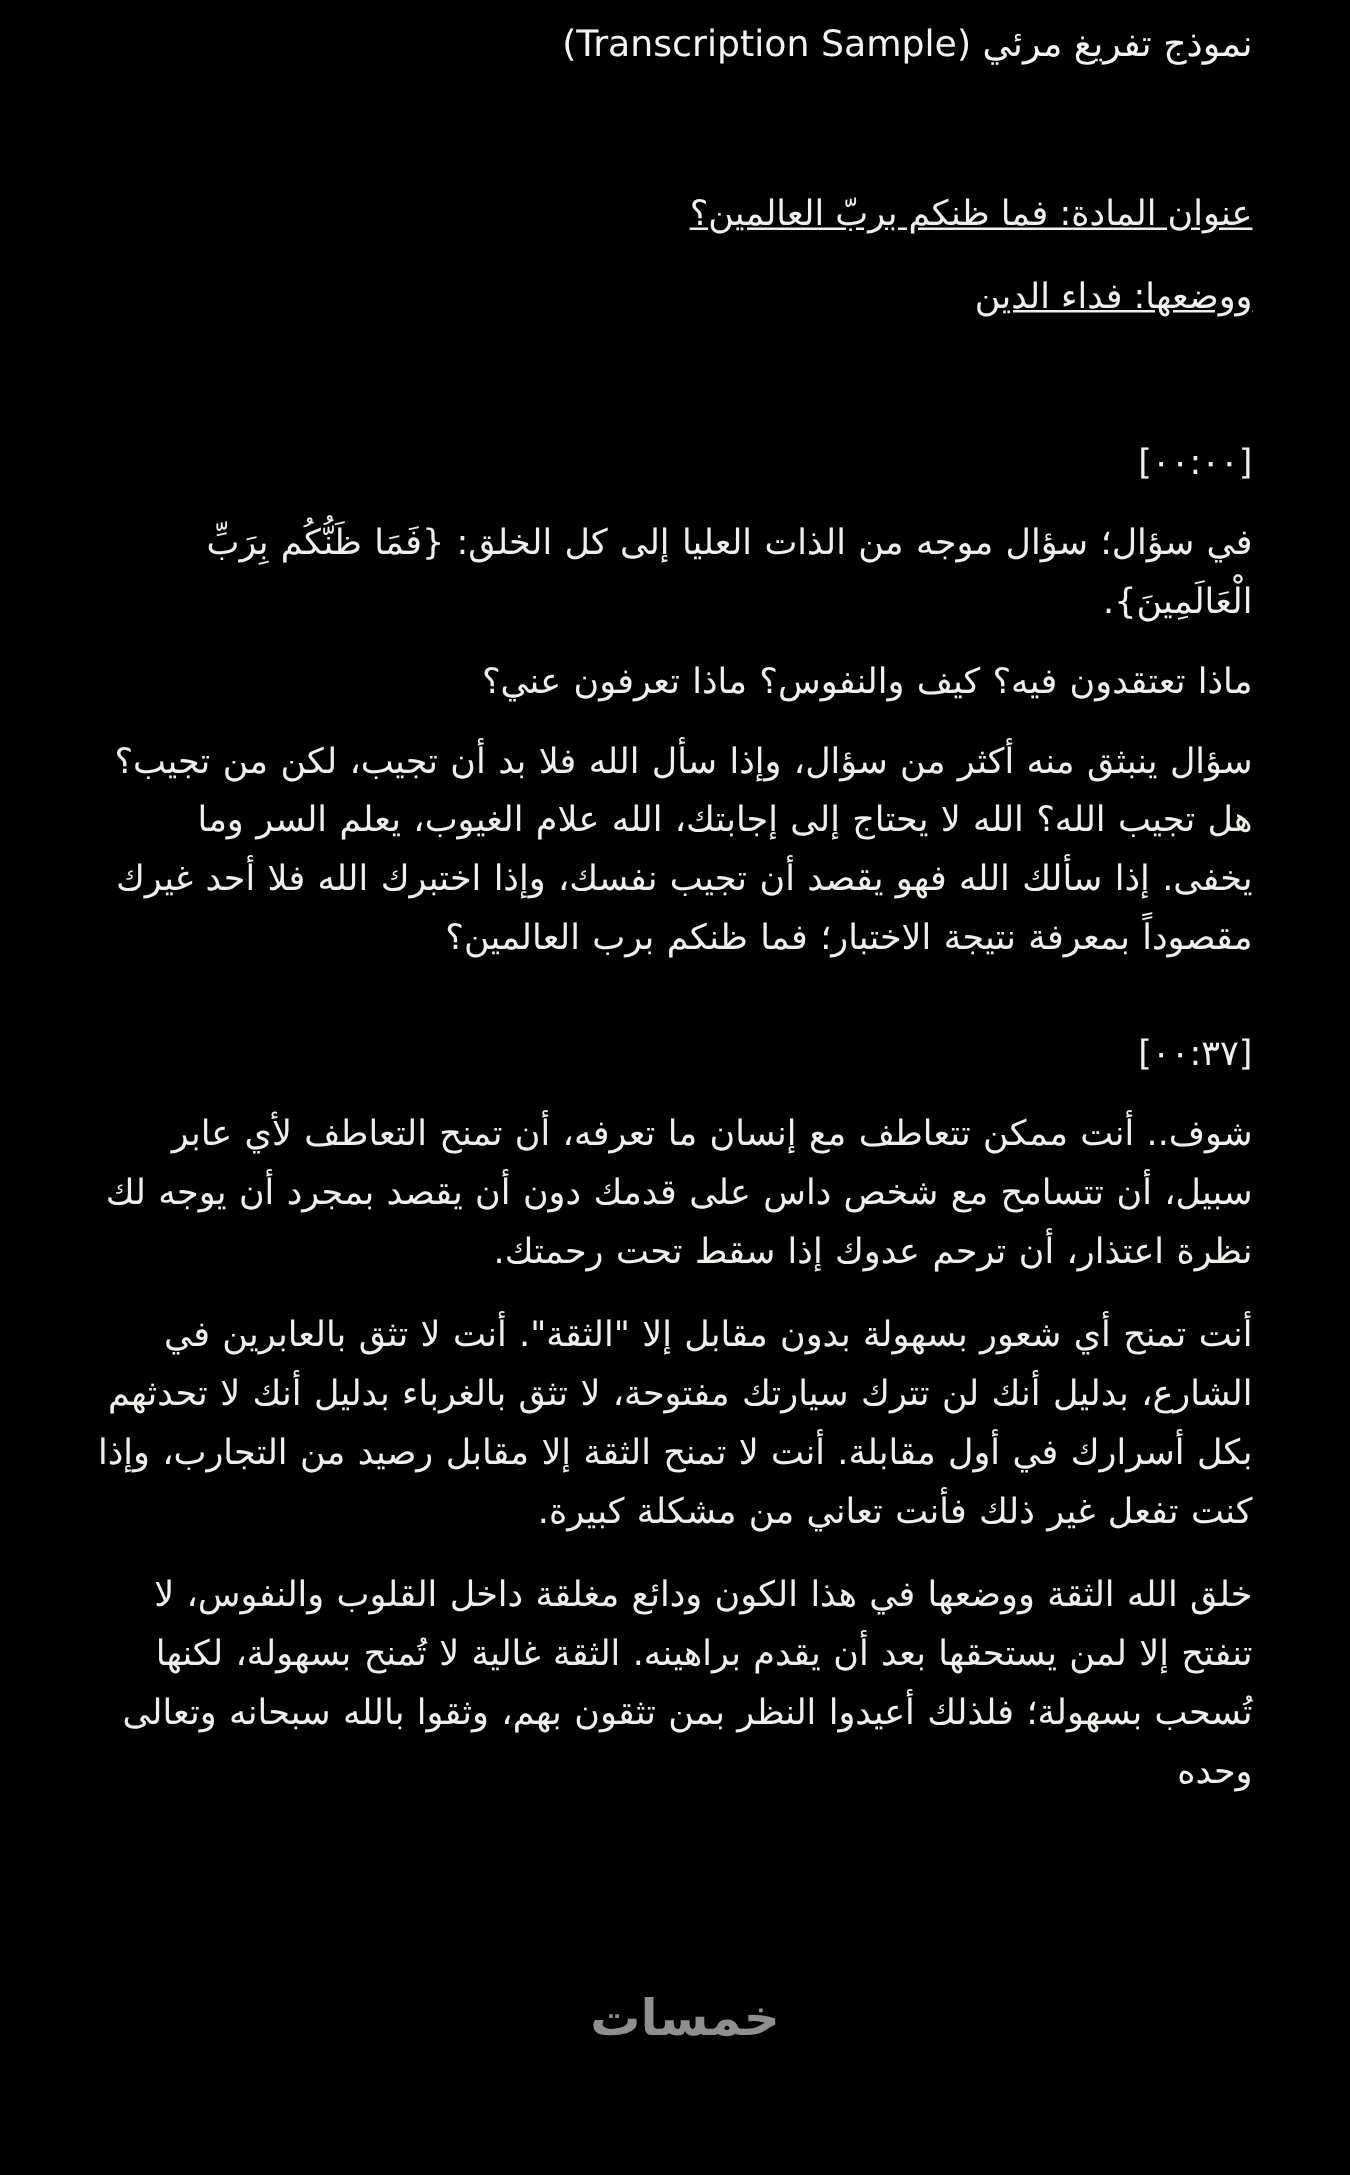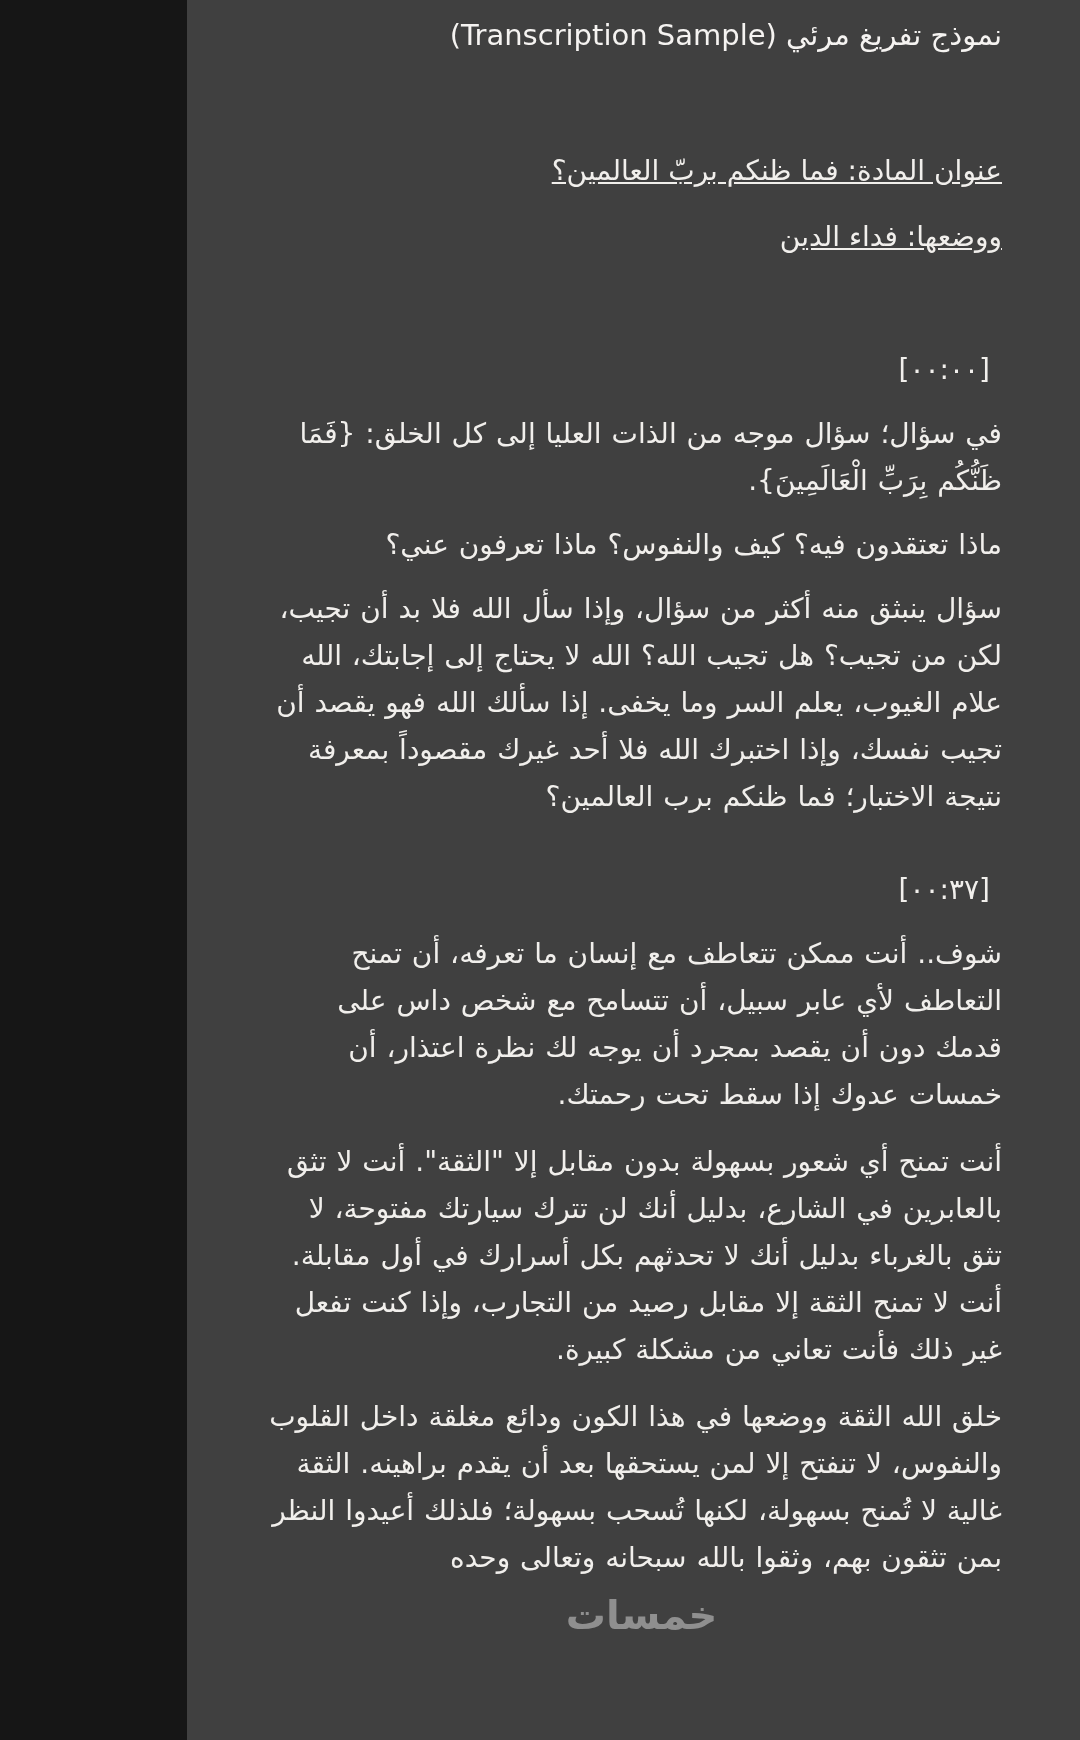--- a/index.html
+++ b/index.html
@@ -2,23 +2,23 @@
 <html lang="ar" dir="rtl"><head>
 <meta charset="utf-8">
 <style>
   html, body {
     margin: 0;
     padding: 0;
     background: #161616;
   }
   .page {
     position: relative;
-    width: 893px;
+    width: 1080px;
     height: 1740px;
-    background: #404040;
+    background: #000000;
     color: #f1efec;
     font-family: "DejaVu Sans", sans-serif;
     direction: rtl;
     overflow: hidden;
   }
   .content {
     padding: 0 78px;
     text-align: right;
   }
   .doc-title {
@@ -31,21 +31,21 @@
   }
   .meta {
     margin: 0;
     font-size: 28px;
     line-height: 47px;
     text-decoration: underline;
   }
   .meta-title   { margin-top: 90px; }
   .meta-speaker { margin-top: 19px; }
   .timestamp {
-    margin: 12px;
+    margin: 0;
     font-size: 28px;
     line-height: 47px;
   }
   .ts-first  { margin-top: 86px; }
   .ts-second { margin-top: 46px; }
   .ts {
     direction: ltr;
     unicode-bidi: isolate;
   }
   .para {
@@ -84,21 +84,21 @@
     <p class="timestamp ts-first"><span class="ts">[٠٠:٠٠]</span></p>
 
     <p class="para">في سؤال؛ سؤال موجه من الذات العليا إلى كل الخلق: {فَمَا ظَنُّكُم بِرَبِّ الْعَالَمِينَ}.</p>
 
     <p class="para">ماذا تعتقدون فيه؟ كيف والنفوس؟ ماذا تعرفون عني؟</p>
 
     <p class="para">سؤال ينبثق منه أكثر من سؤال، وإذا سأل الله فلا بد أن تجيب، لكن من تجيب؟ هل تجيب الله؟ الله لا يحتاج إلى إجابتك، الله علام الغيوب، يعلم السر وما يخفى. إذا سألك الله فهو يقصد أن تجيب نفسك، وإذا اختبرك الله فلا أحد غيرك مقصوداً بمعرفة نتيجة الاختبار؛ فما ظنكم برب العالمين؟</p>
 
     <p class="timestamp ts-second"><span class="ts">[٠٠:٣٧]</span></p>
 
-    <p class="para">شوف.. أنت ممكن تتعاطف مع إنسان ما تعرفه، أن تمنح التعاطف لأي عابر سبيل، أن تتسامح مع شخص داس على قدمك دون أن يقصد بمجرد أن يوجه لك نظرة اعتذار، أن خمسات عدوك إذا سقط تحت رحمتك.</p>
+    <p class="para">شوف.. أنت ممكن تتعاطف مع إنسان ما تعرفه، أن تمنح التعاطف لأي عابر سبيل، أن تتسامح مع شخص داس على قدمك دون أن يقصد بمجرد أن يوجه لك نظرة اعتذار، أن ترحم عدوك إذا سقط تحت رحمتك.</p>
 
     <p class="para para-spaced">أنت تمنح أي شعور بسهولة بدون مقابل إلا "الثقة". أنت لا تثق بالعابرين في الشارع، بدليل أنك لن تترك سيارتك مفتوحة، لا تثق بالغرباء بدليل أنك لا تحدثهم بكل أسرارك في أول مقابلة. أنت لا تمنح الثقة إلا مقابل رصيد من التجارب، وإذا كنت تفعل غير ذلك فأنت تعاني من مشكلة كبيرة.</p>
 
     <p class="para para-spaced">خلق الله الثقة ووضعها في هذا الكون ودائع مغلقة داخل القلوب والنفوس، لا تنفتح إلا لمن يستحقها بعد أن يقدم براهينه. الثقة غالية لا تُمنح بسهولة، لكنها تُسحب بسهولة؛ فلذلك أعيدوا النظر بمن تثقون بهم، وثقوا بالله سبحانه وتعالى وحده</p>
 
   </div>
 
   <div class="footer-logo">خمسات</div>
 </div>
 

